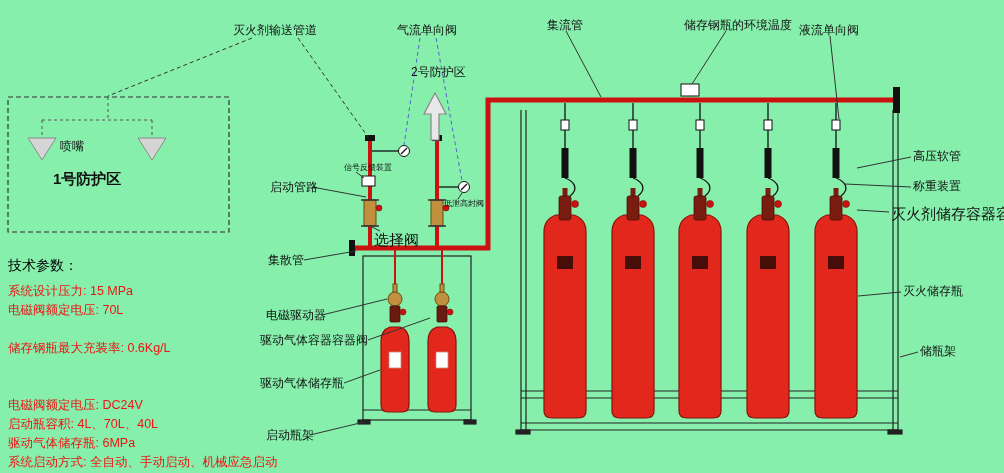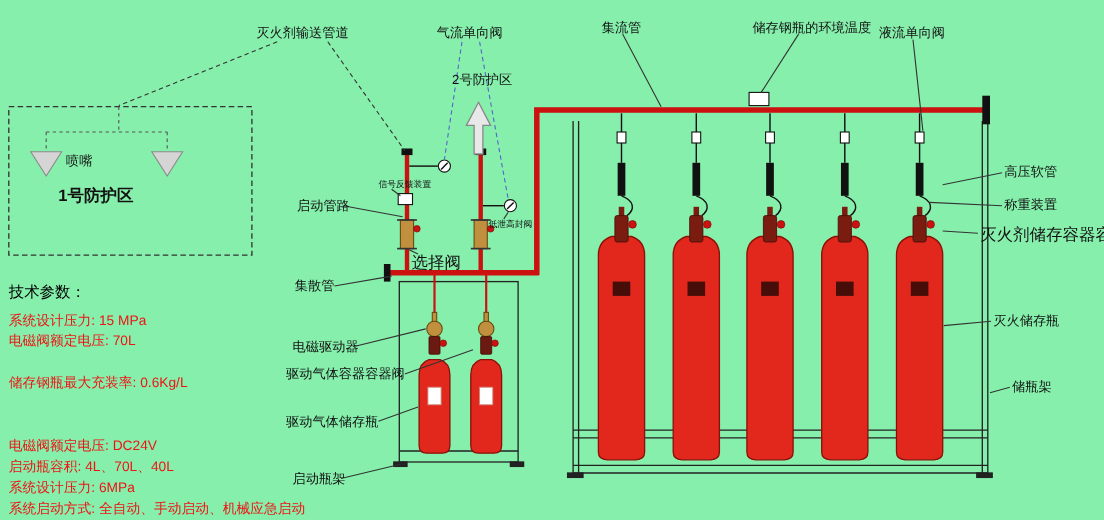--- a/index.html
+++ b/index.html
@@ -189,16 +189,16 @@
   <div class="lbl sm11" style="left:891px;top:205px">灭火剂储存容器容器阀</div>
   <div class="lbl" style="left:903px;top:285px">灭火储存瓶</div>
   <div class="lbl" style="left:920px;top:345px">储瓶架</div>
 
   <div class="heading" style="left:8px;top:257px">技术参数：</div>
   <div class="param" style="left:8px;top:283px">系统设计压力: 15 MPa</div>
   <div class="param" style="left:8px;top:302px">电磁阀额定电压: 70L</div>
   <div class="param" style="left:8px;top:340px">储存钢瓶最大充装率: 0.6Kg/L</div>
   <div class="param" style="left:8px;top:397px">电磁阀额定电压: DC24V</div>
   <div class="param" style="left:8px;top:416px">启动瓶容积: 4L、70L、40L</div>
-  <div class="param" style="left:8px;top:435px">系统设计压力: 6MPa</div>
+  <div class="param" style="left:8px;top:435px">驱动气体储存瓶: 6MPa</div>
   <div class="param" style="left:8px;top:454px">系统启动方式: 全自动、手动启动、机械应急启动</div>
 
 </div>
 
 </body></html>

